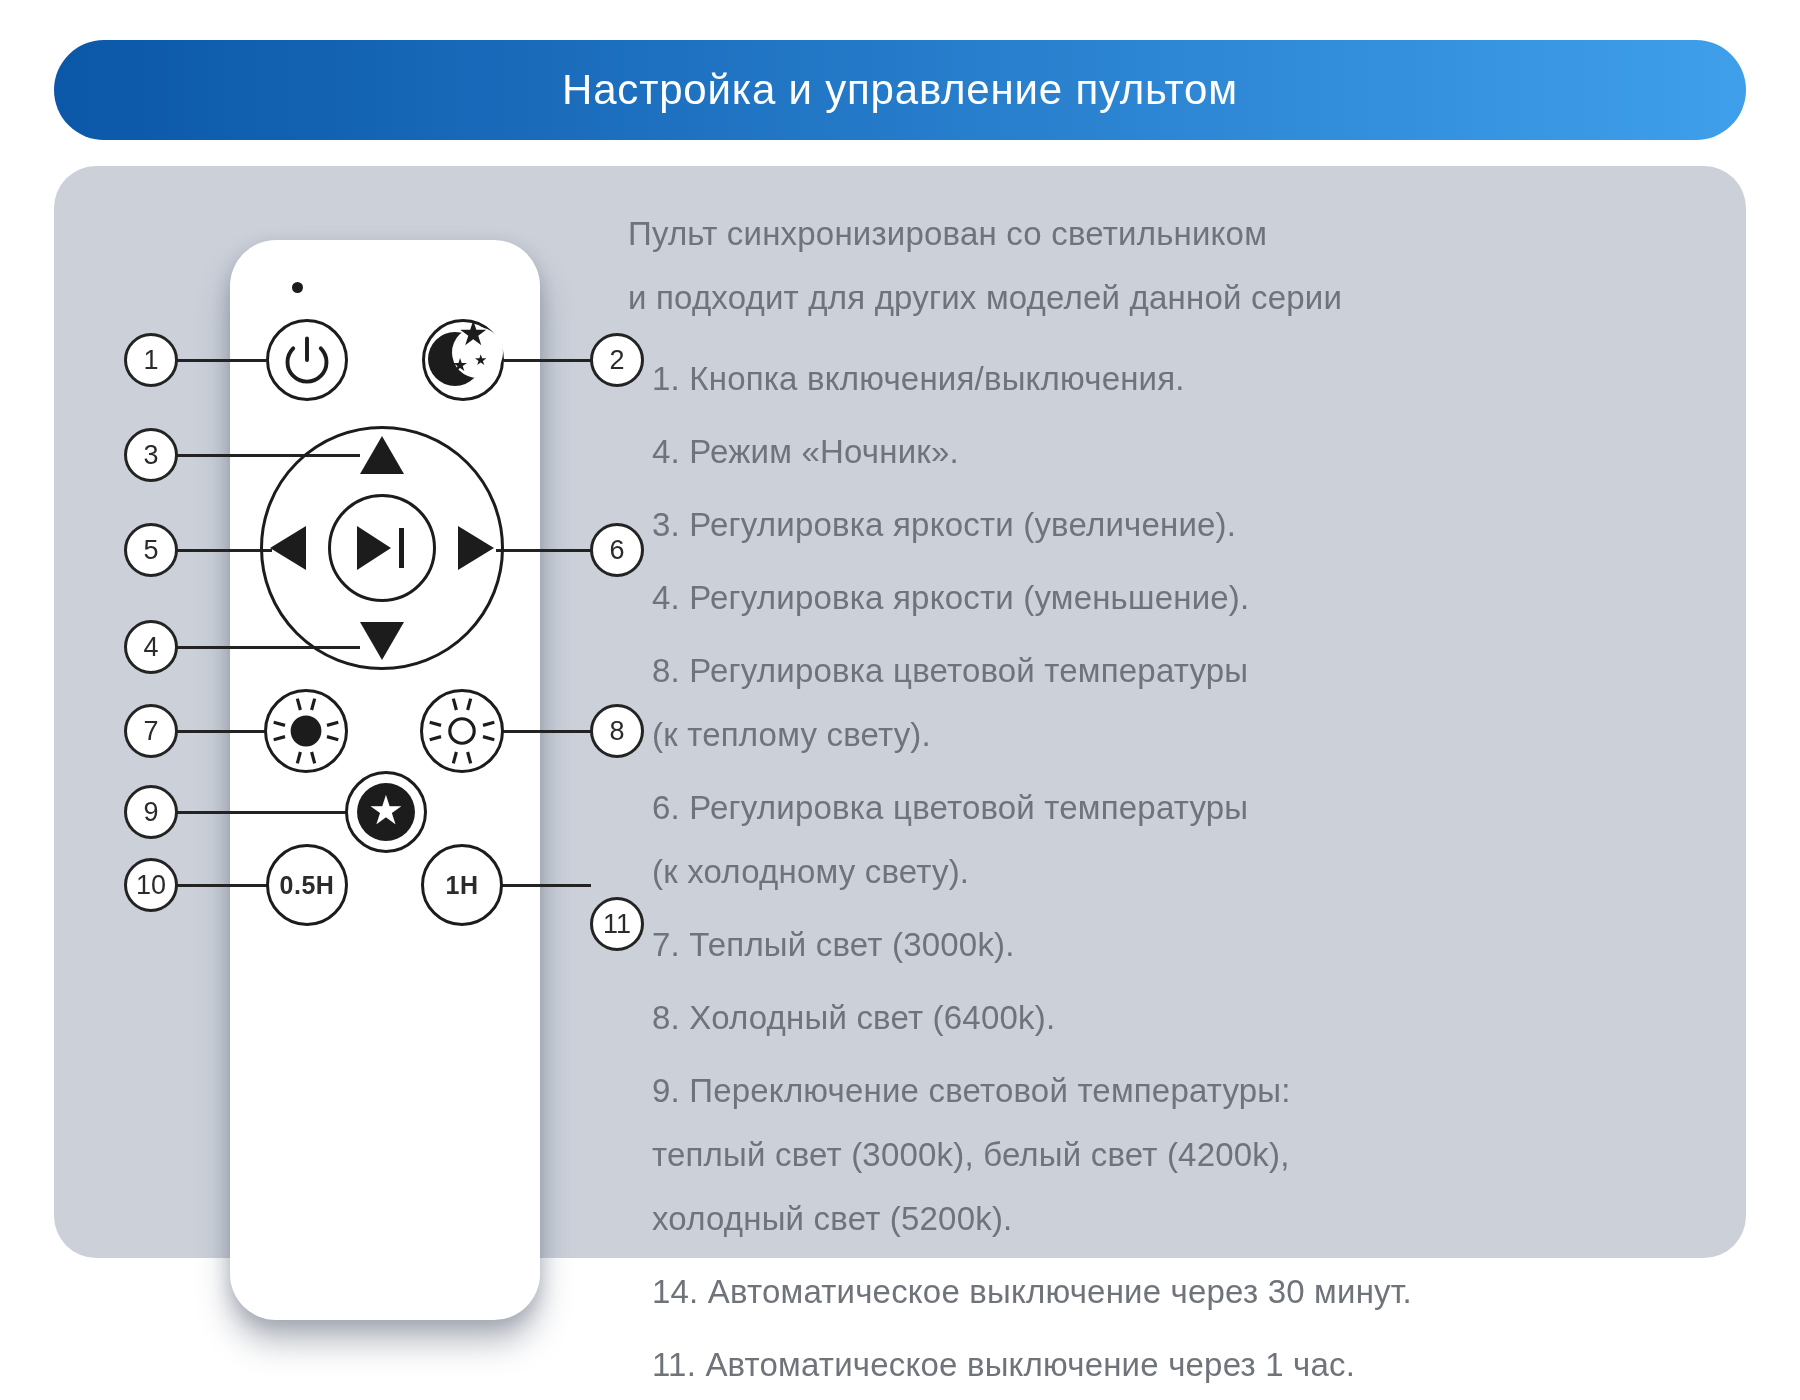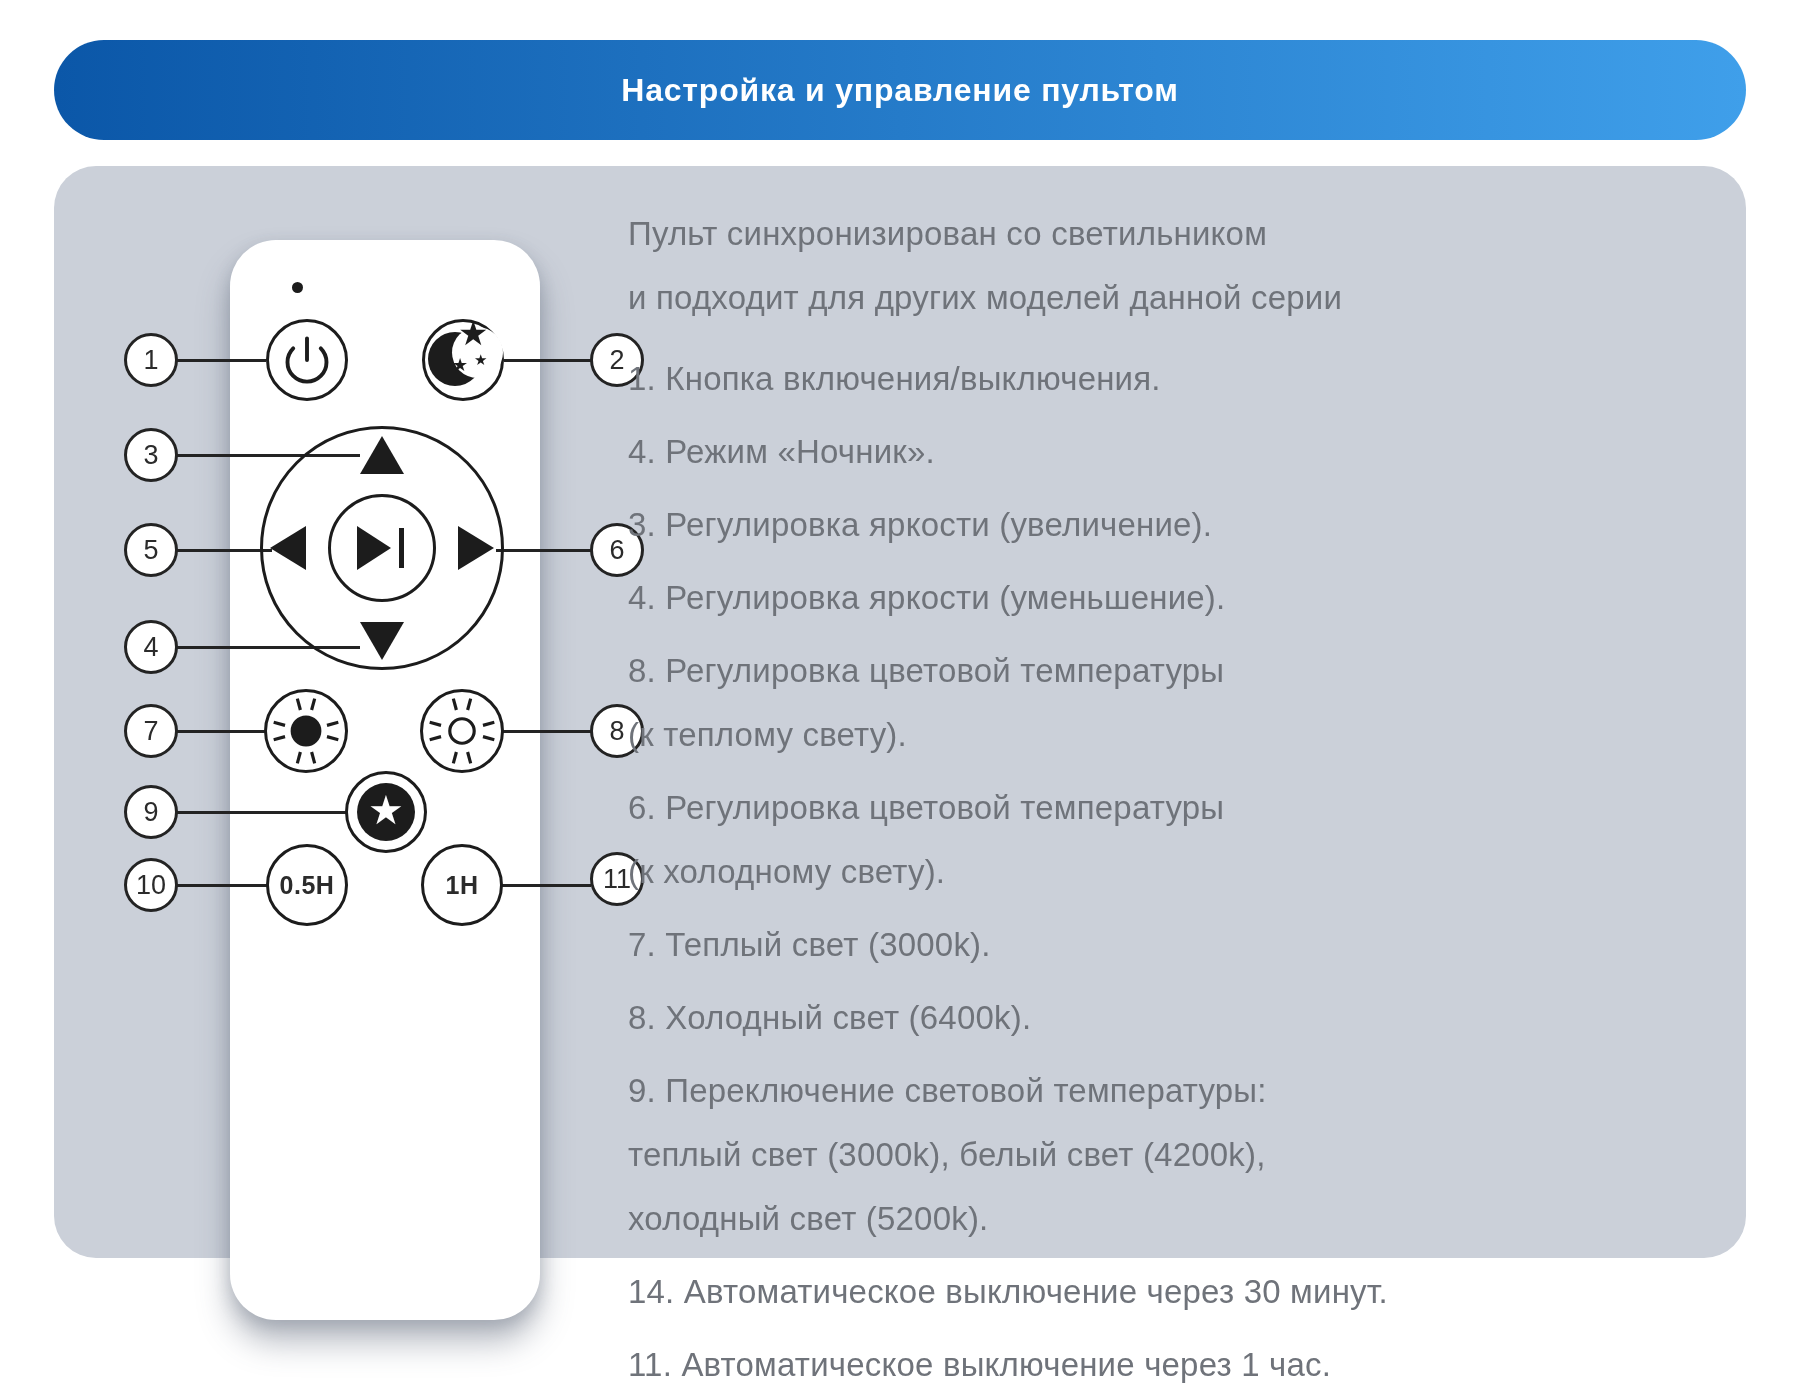--- a/index.html
+++ b/index.html
@@ -6,21 +6,21 @@
   body{
     width:1800px;height:1400px;position:relative;background:#ffffff;
     font-family:"Liberation Sans",sans-serif;overflow:hidden;
   }
   
   .header-pill{
     position:absolute;left:54px;top:40px;width:1692px;height:100px;
     border-radius:50px;background:linear-gradient(90deg,#0b57a8,#3f9fea);
     display:flex;align-items:center;justify-content:center;
   }
-  .header-pill span{color:#ffffff;font-size:32px;letter-spacing:.8px;font-weight:700;}
+  .header-pill span{color:#ffffff;font-size:42px;letter-spacing:.8px;font-weight:400;}
   
   .panel{
     position:absolute;left:54px;top:166px;width:1692px;height:1092px;
     border-radius:42px;background:#cbd0d9;
   }
   
   .remote{
     position:absolute;left:176px;top:74px;width:310px;height:1080px;
     background:#ffffff;border-radius:46px;
     box-shadow:0 22px 32px rgba(75,85,105,.40),0 6px 16px rgba(75,85,105,.22);
@@ -68,21 +68,21 @@
     display:flex;align-items:center;justify-content:center;
     font-size:27px;color:#2b2b2b;
   }
   .cline{position:absolute;height:3px;background:#232323;}
   
   .text-col{
     position:absolute;left:574px;top:36px;width:1090px;
     color:#6f737a;font-size:33px;line-height:64px;letter-spacing:.2px;
   }
   .intro{white-space:pre-line;margin-bottom:17px;}
-  .item{white-space:pre-line;margin-bottom:9px;}
+  .item{white-space:pre-line;margin-bottom:9px;margin-left:24px;}
 </style>
 </head>
 <body>
 
 <div class="header-pill">
   <span>Настройка и управление пультом</span>
 </div>
 
 <div class="panel">
 
@@ -192,21 +192,21 @@
     </div>
   <div class="callout" style="left:536px;top:167px">
       <span>2</span>
     </div>
   <div class="callout" style="left:536px;top:357px">
       <span>6</span>
     </div>
   <div class="callout" style="left:536px;top:538px">
       <span>8</span>
     </div>
-  <div class="callout" style="left:536px;top:686px">
+  <div class="callout" style="left:536px;top:731px">
       <span>11</span>
     </div>
 
   <div class="text-col">
     <div class="intro">Пульт синхронизирован со светильником
 и подходит для других моделей данной серии</div>
     <div class="item">1. Кнопка включения/выключения.</div>
     <div class="item">4. Режим «Ночник».</div>
     <div class="item">3. Регулировка яркости (увеличение).</div>
     <div class="item">4. Регулировка яркости (уменьшение).</div>

